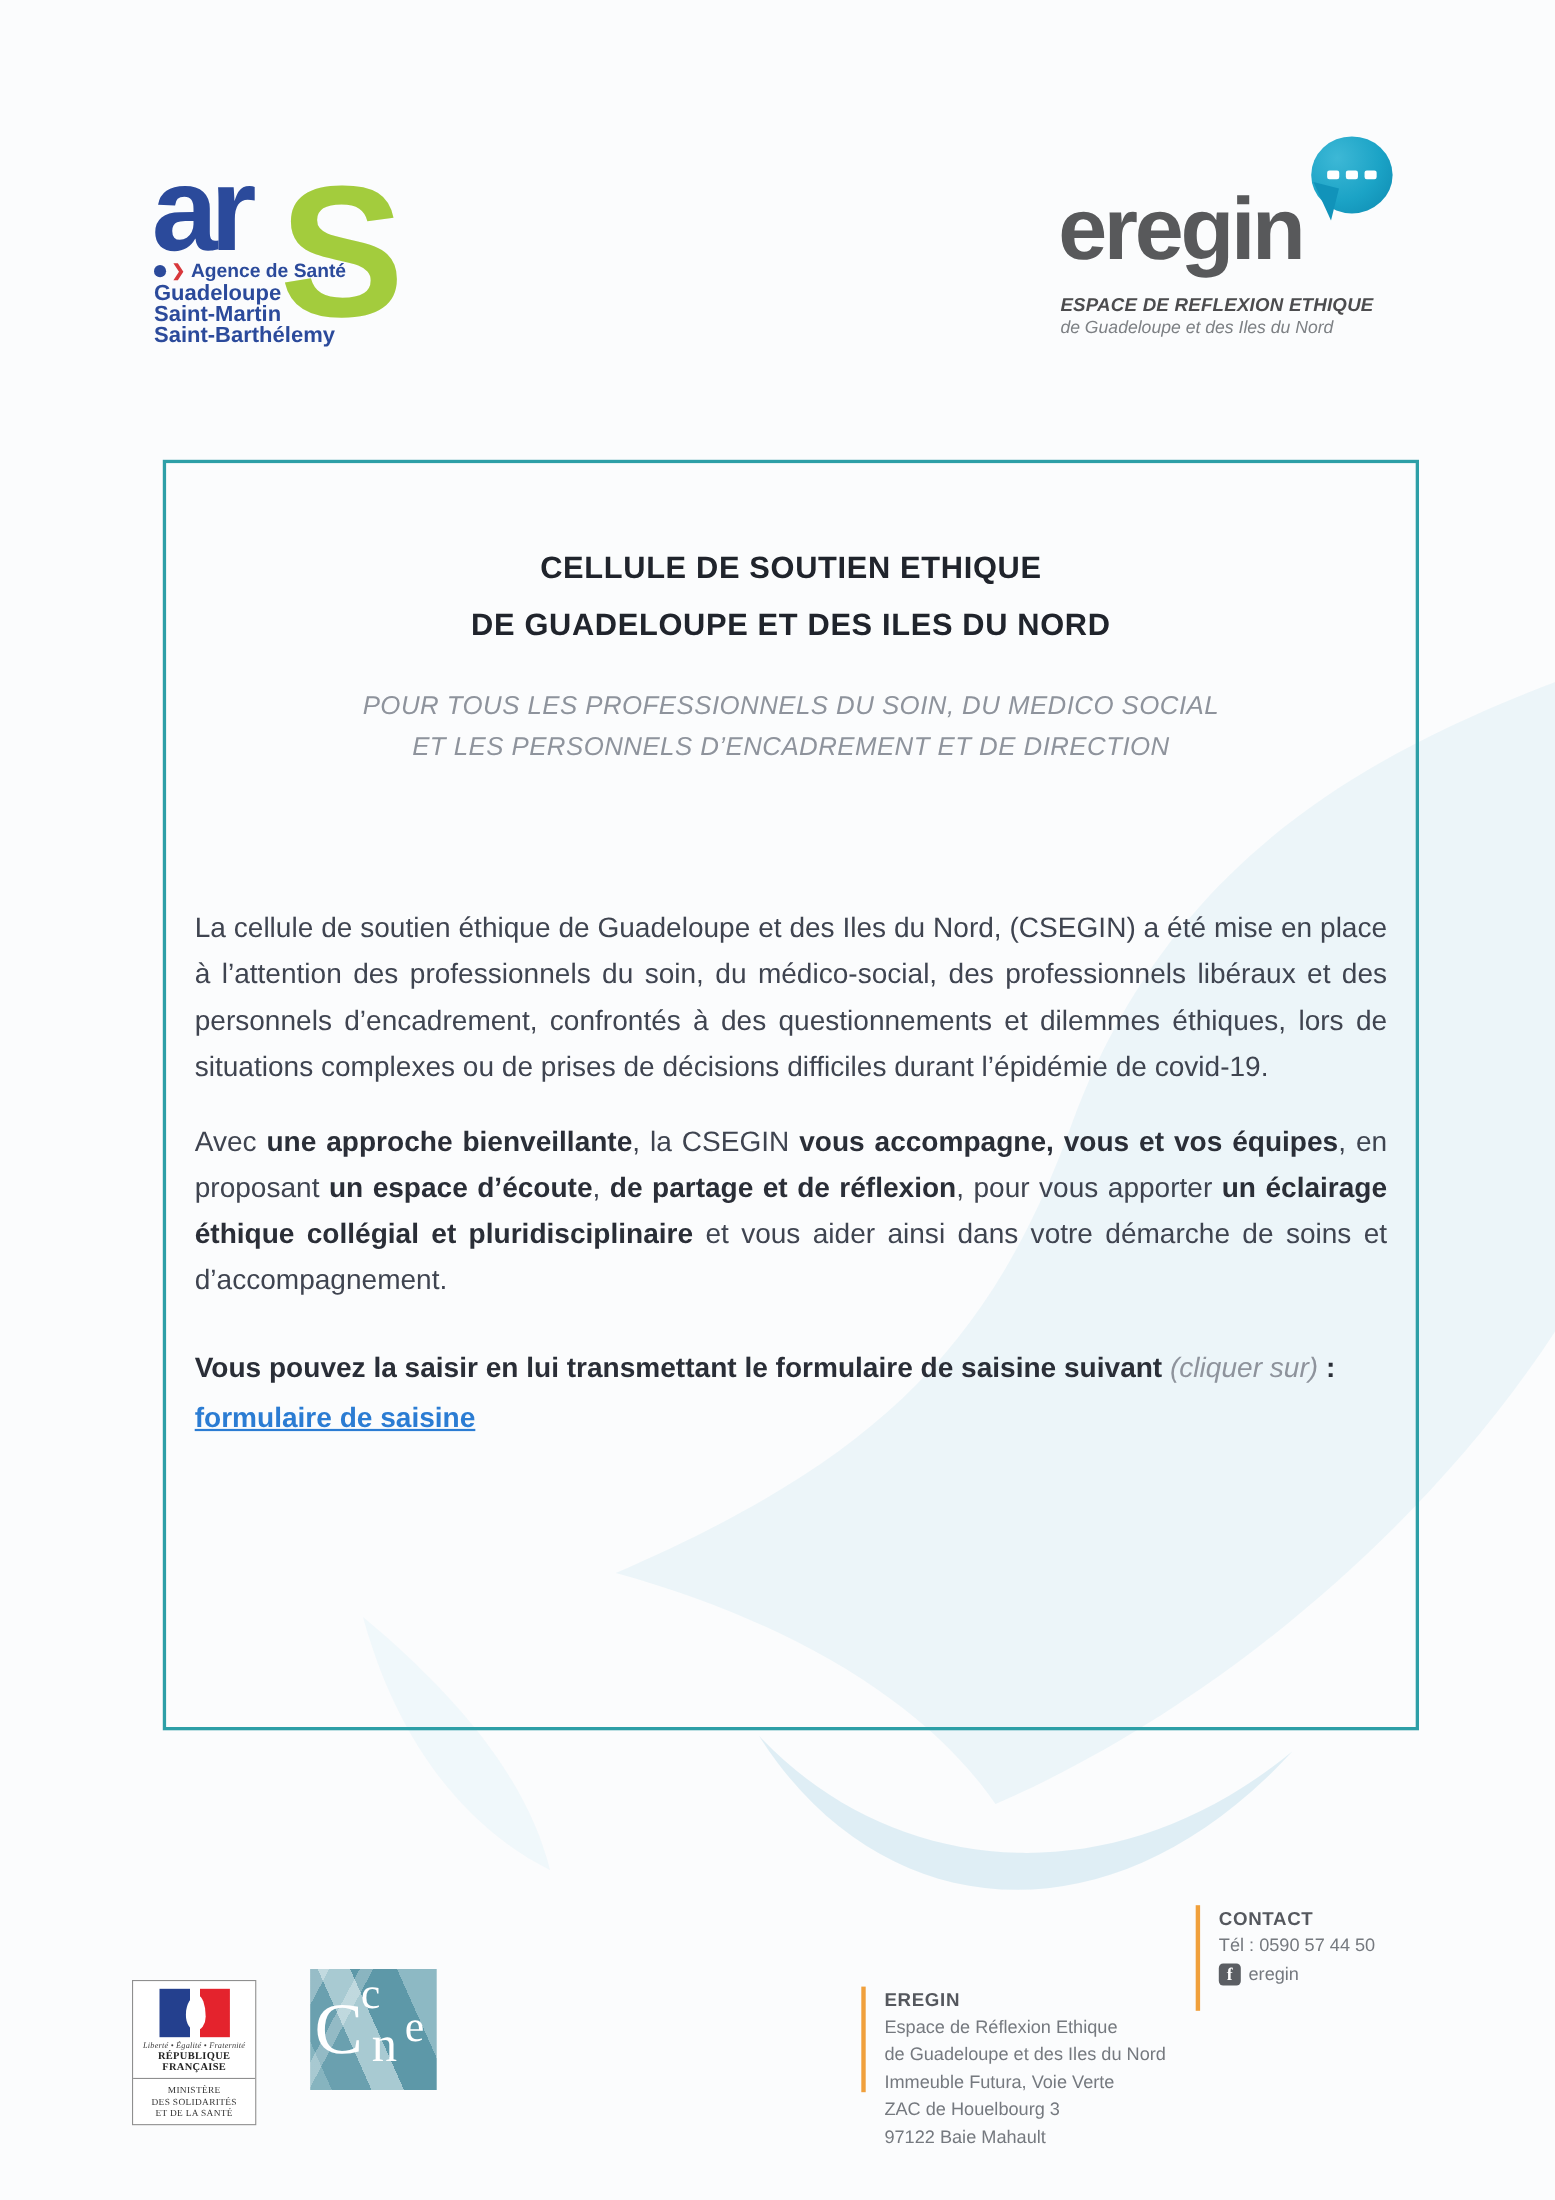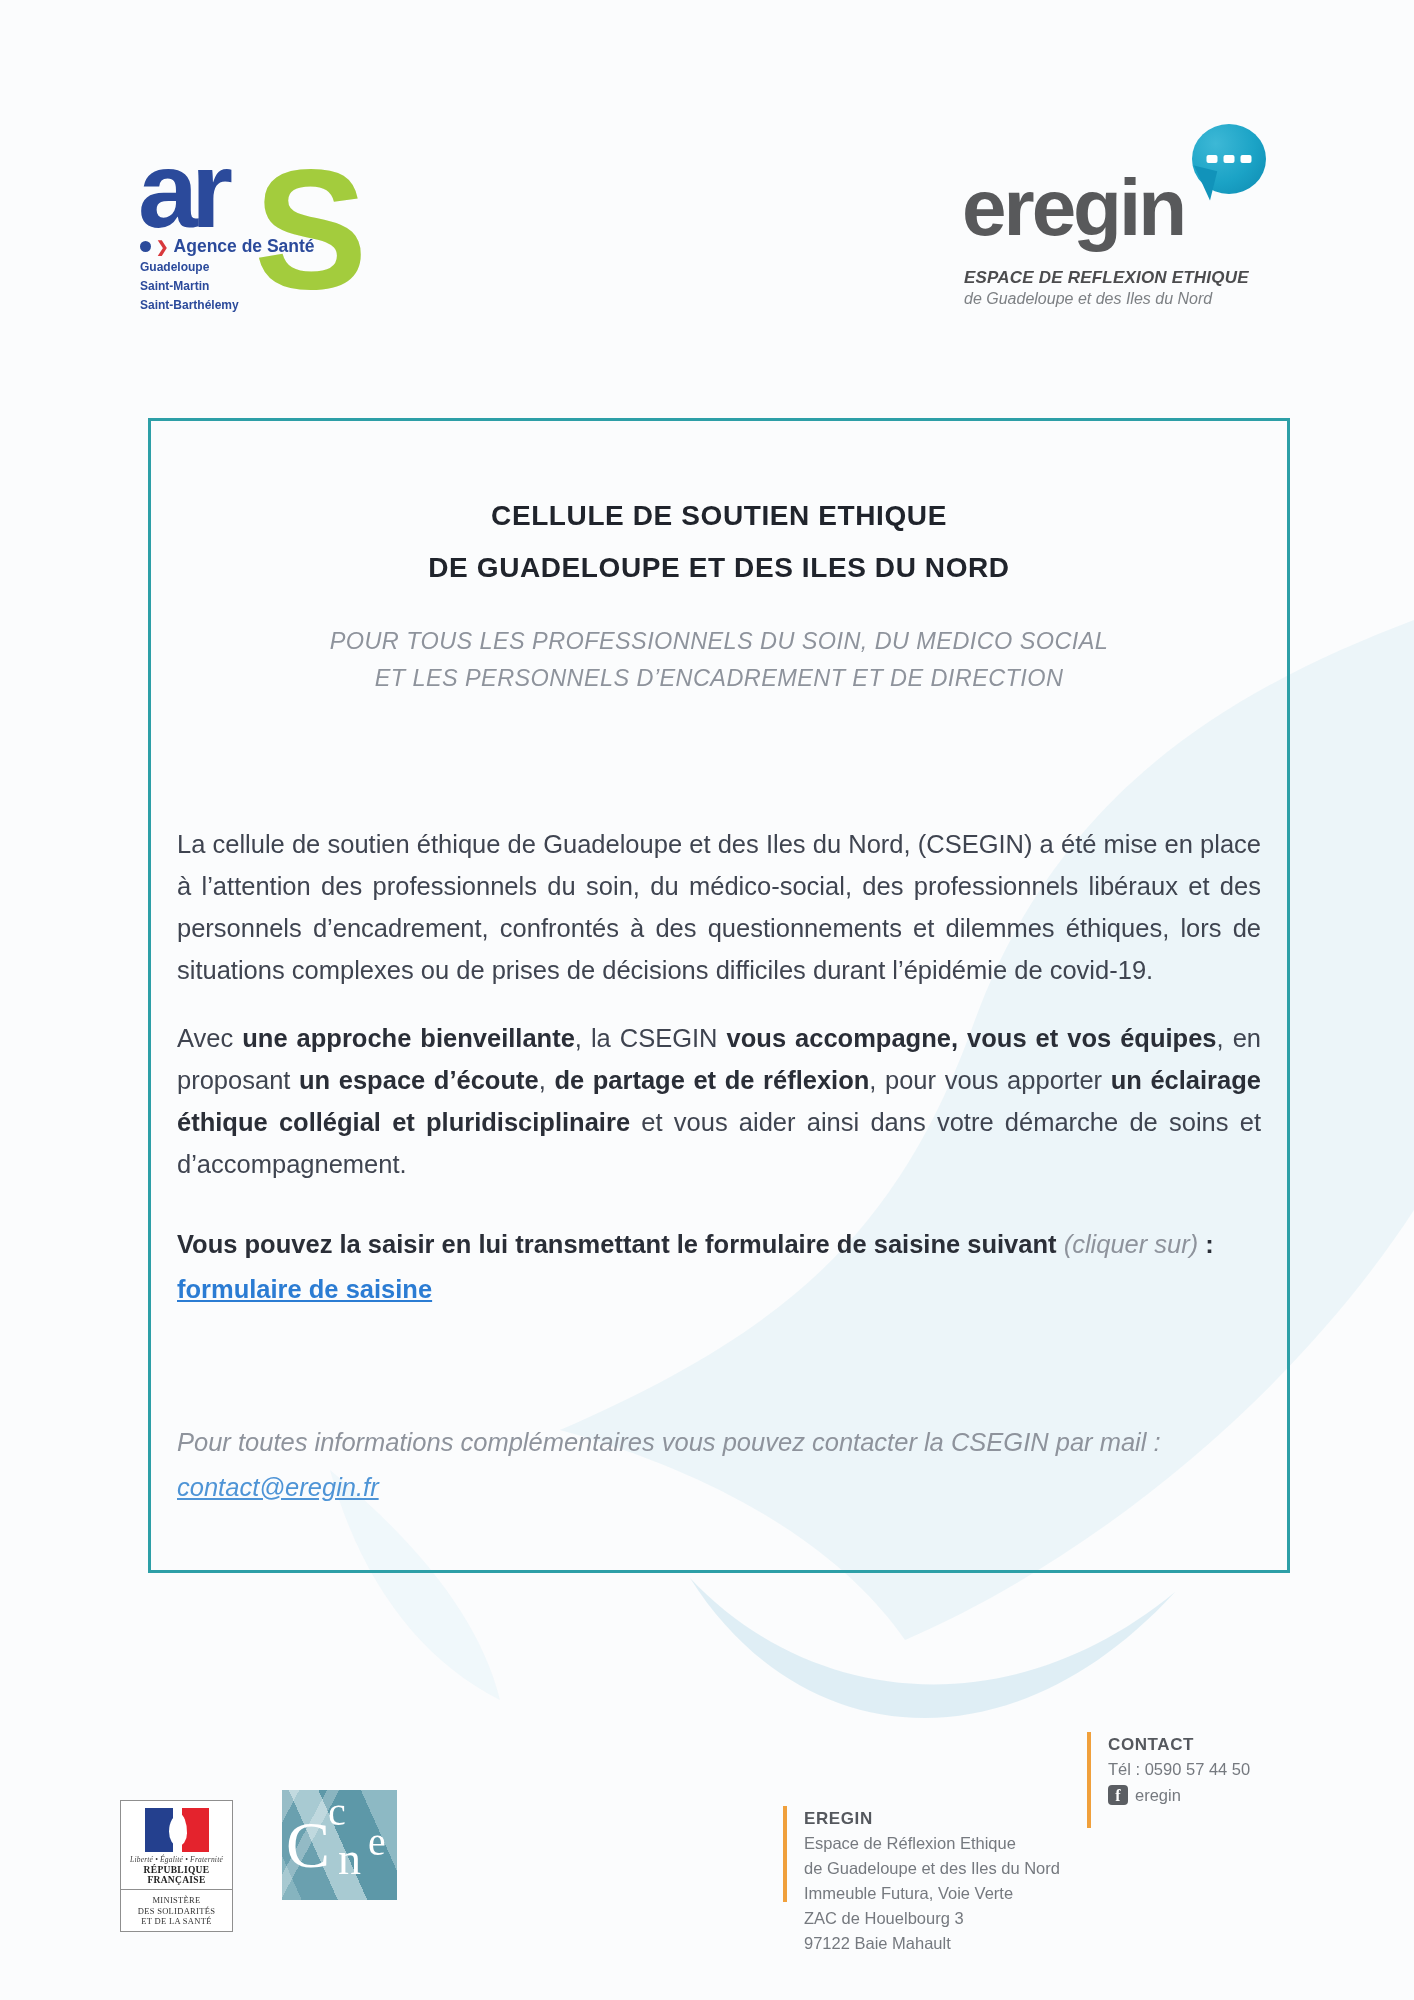--- a/index.html
+++ b/index.html
@@ -13,21 +13,21 @@
   .layer{position:absolute;z-index:1;}
 
   
   .ars{left:138px;top:160px;width:250px;height:170px;}
   .ars-ar{position:absolute;left:0;top:-24px;font-size:108px;line-height:1;font-weight:700;color:#2b4a9b;letter-spacing:-7px;}
   .ars-s{position:absolute;left:116px;top:-16px;font-size:170px;line-height:1;font-weight:700;color:#a3cc3d;}
   .ars-agency{position:absolute;left:2px;top:76px;display:flex;align-items:center;gap:5px;white-space:nowrap;}
   .ars-dot{width:11px;height:11px;border-radius:50%;background:#2b4a9b;display:inline-block;}
   .ars-chevron{color:#d8383c;font-size:15px;font-weight:700;line-height:1;}
   .ars-agency-label{font-size:17.5px;font-weight:700;color:#2b4a9b;}
-  .ars-regions{position:absolute;left:2px;top:98px;font-size:12px;font-weight:700;color:#2b4a9b;line-height:19px;}
+  .ars-regions{position:absolute;left:2px;top:98px;font-size:20px;font-weight:700;color:#2b4a9b;line-height:19px;}
 
   
   .eregin-logo{left:962px;top:118px;width:312px;height:190px;}
   .eregin-bubble{position:absolute;right:8px;top:6px;width:74px;height:70px;border-radius:50%;
     background:radial-gradient(circle at 32% 28%, #3db8d6 0%, #1ba3c6 55%, #0d89b0 100%);}
   .eregin-bubble::after{content:"";position:absolute;left:-2px;bottom:-4px;width:0;height:0;
     border-top:30px solid #1193ba;border-left:24px solid transparent;transform:rotate(14deg);}
   .eregin-dots{position:absolute;left:50%;top:50%;transform:translate(-50%,-50%);display:flex;gap:6px;}
   .eregin-dot{width:11px;height:8px;border-radius:2px;background:#ffffff;display:inline-block;}
   .eregin-word{position:absolute;left:0;top:50px;font-size:80px;line-height:1;font-weight:700;color:#58595b;letter-spacing:-3px;}
@@ -127,21 +127,20 @@
   <div class="card-title card-title2">DE GUADELOUPE ET DES ILES DU NORD</div>
   <div class="card-sub">POUR TOUS LES PROFESSIONNELS DU SOIN, DU MEDICO SOCIAL</div>
   <div class="card-sub card-sub2">ET LES PERSONNELS D’ENCADREMENT ET DE DIRECTION</div>
 
   <p class="para p1">La cellule de soutien éthique de Guadeloupe et des Iles du Nord, (CSEGIN) a été mise en place à l’attention des professionnels du soin, du médico-social, des professionnels libéraux et des personnels d’encadrement, confrontés à des questionnements et dilemmes éthiques, lors de situations complexes ou de prises de décisions difficiles durant l’épidémie de covid-19.</p>
 
   <p class="para p2"><span>Avec </span><b>une approche bienveillante</b><span>, la CSEGIN </span><b>vous accompagne, vous et vos équipes</b><span>, en proposant </span><b>un espace d’écoute</b><span>, </span><b>de partage et de réflexion</b><span>, pour vous apporter </span><b>un éclairage éthique collégial et pluridisciplinaire</b><span> et vous aider ainsi dans votre démarche de soins et d’accompagnement.</span></p>
 
   <p class="saisine"><span>Vous pouvez la saisir en lui transmettant le formulaire de saisine suivant </span><span class="it">(cliquer sur)</span><span> : </span><a class="link-strong">formulaire de saisine</a></p>
 
-  <p class="info"><span>Pour toutes informations complémentaires vous pouvez contacter la CSEGIN par mail : </span><a class="link-soft">contact@eregin.fr</a></p>
 </div>
 
 <div class="layer gov-logo">
   <div class="gov-flag"></div>
   <div class="gov-motto">Liberté • Égalité • Fraternité</div>
   <div class="gov-name">RÉPUBLIQUE FRANÇAISE</div>
   <div class="gov-div"></div>
   <div class="gov-min">MINISTÈRE</div>
   <div class="gov-min">DES SOLIDARITÉS</div>
   <div class="gov-min">ET DE LA SANTÉ</div>

